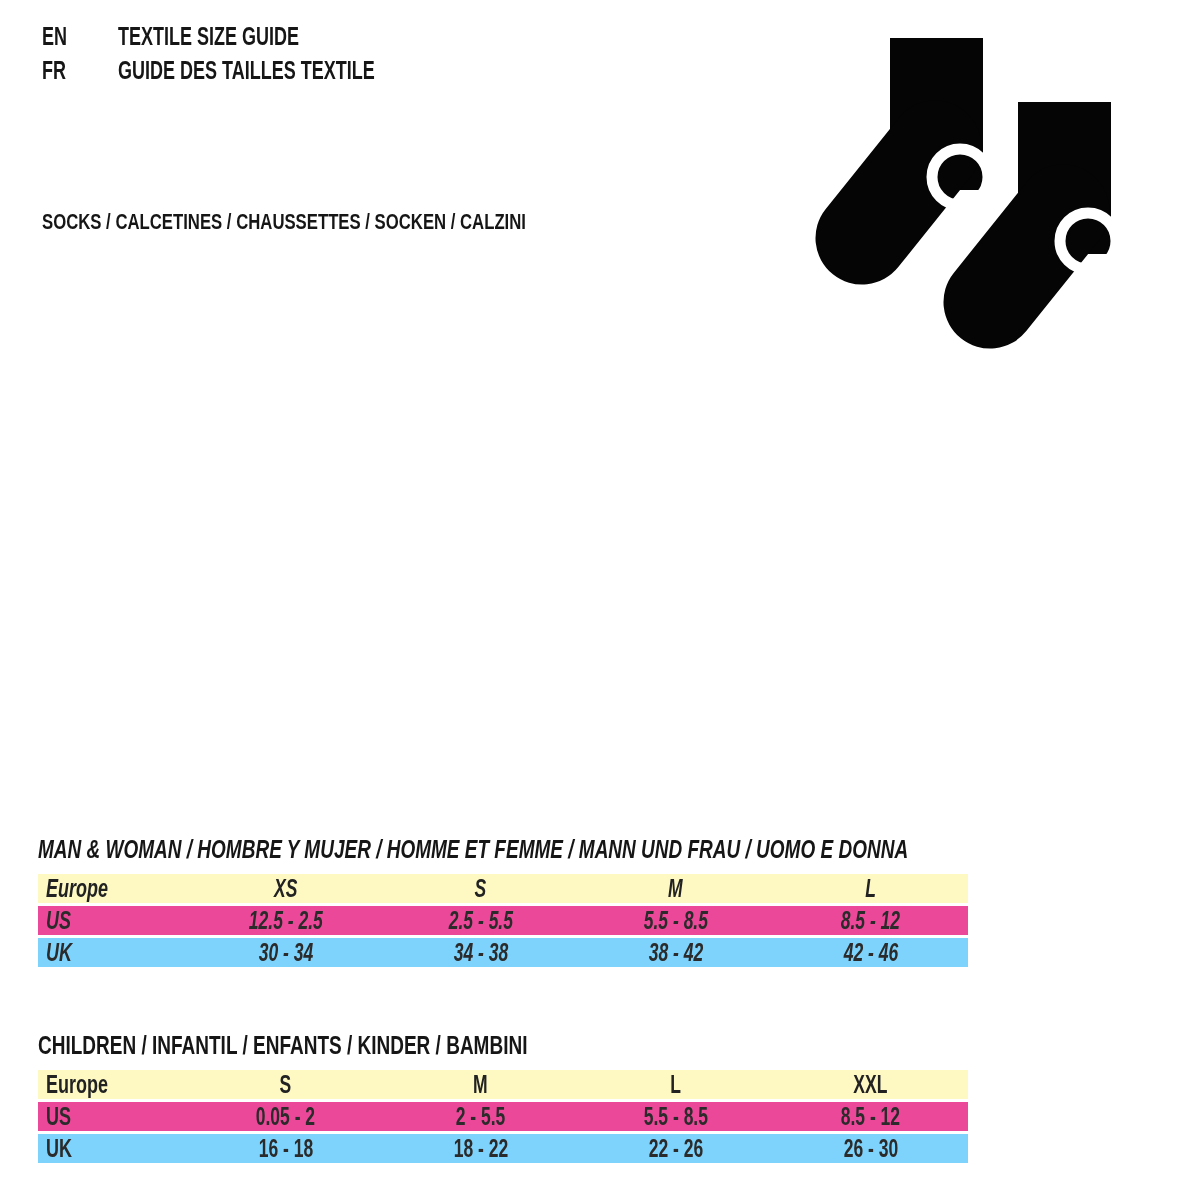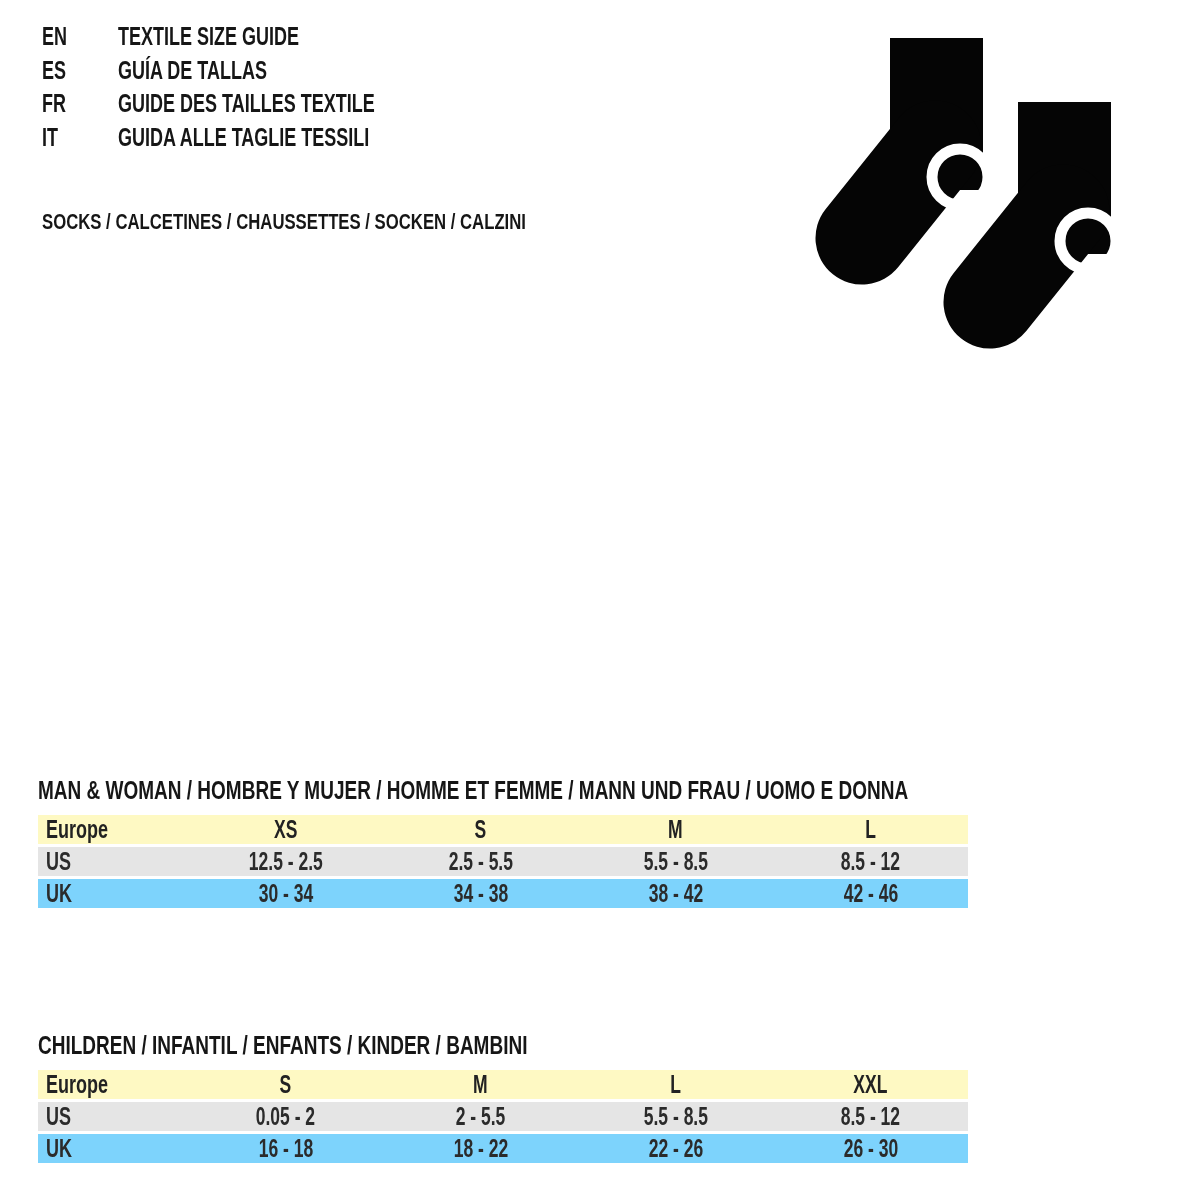--- a/index.html
+++ b/index.html
@@ -18,56 +18,48 @@
   
   .category{position:absolute;left:42px;top:204px;height:36px;line-height:36px;
             font-size:22px;font-weight:bold;color:#161616;text-align:center;}
   .category .cond{transform:scaleX(0.76);}
 
   
   .socks{position:absolute;left:805px;top:25px;width:330px;height:330px;}
 
   
   .size-block{position:absolute;left:38px;width:930px;}
-  .size-block.man{top:777px;}
+  .size-block.man{top:836px;font-style:italic;}
   .size-block.child{top:1032px;}
   .tbl-title{margin:0 0 9px 0;font-size:25px;line-height:26px;font-weight:bold;color:#161616;}
   .tbl-title .cond{transform:scaleX(0.76);}
   table.size-table{width:930px;border-collapse:separate;border-spacing:0 3px;table-layout:fixed;}
   table.size-table col.c0{width:150px;}
   table.size-table th,table.size-table td{
     height:29px;padding:0;font-size:25px;font-weight:bold;color:#2b2b2b;
     text-align:center;vertical-align:middle;overflow:hidden;
   }
   table.size-table .lft{text-align:left;padding-left:8px;}
   table.size-table thead th{background:#fef9c3;color:#222;}
-  table.size-table tbody tr.row-a td{background:#e5e5e5;}
+  table.size-table tbody tr.row-a td{background:#ec4899;}
   table.size-table tbody tr.row-b td{background:#7dd3fc;}
 </style>
 </head>
 <body>
 
 <div class="canvas">
 
   <div class="lang-list">
     <div class="lang-row">
       <span class="lang-code"><span class="cond">EN</span></span>
       <span class="cond">TEXTILE SIZE GUIDE</span>
     </div>
     <div class="lang-row">
-      <span class="lang-code"><span class="cond">ES</span></span>
-      <span class="cond">GUÍA DE TALLAS</span>
-    </div>
-    <div class="lang-row">
       <span class="lang-code"><span class="cond">FR</span></span>
       <span class="cond">GUIDE DES TAILLES TEXTILE</span>
-    </div>
-    <div class="lang-row">
-      <span class="lang-code"><span class="cond">IT</span></span>
-      <span class="cond">GUIDA ALLE TAGLIE TESSILI</span>
     </div>
   </div>
 
   <div class="category">
     <span class="cond">SOCKS / CALCETINES / CHAUSSETTES / SOCKEN / CALZINI</span>
   </div>
 
   <svg class="socks" viewBox="0 0 330 330" aria-hidden="true">
     <g>
       <rect x="85" y="13" width="93" height="152" fill="#050505"></rect>

